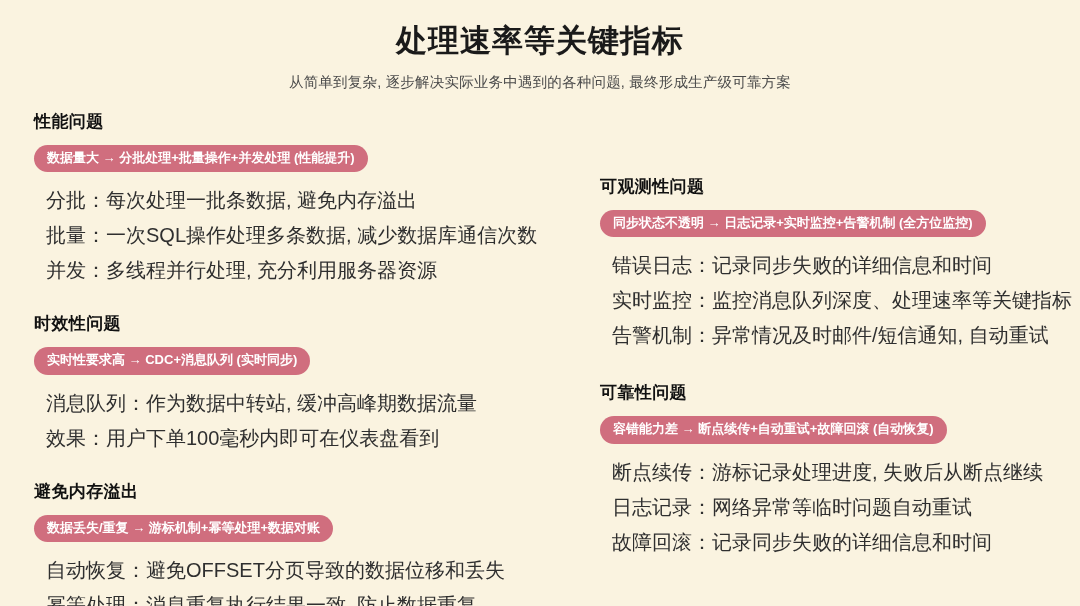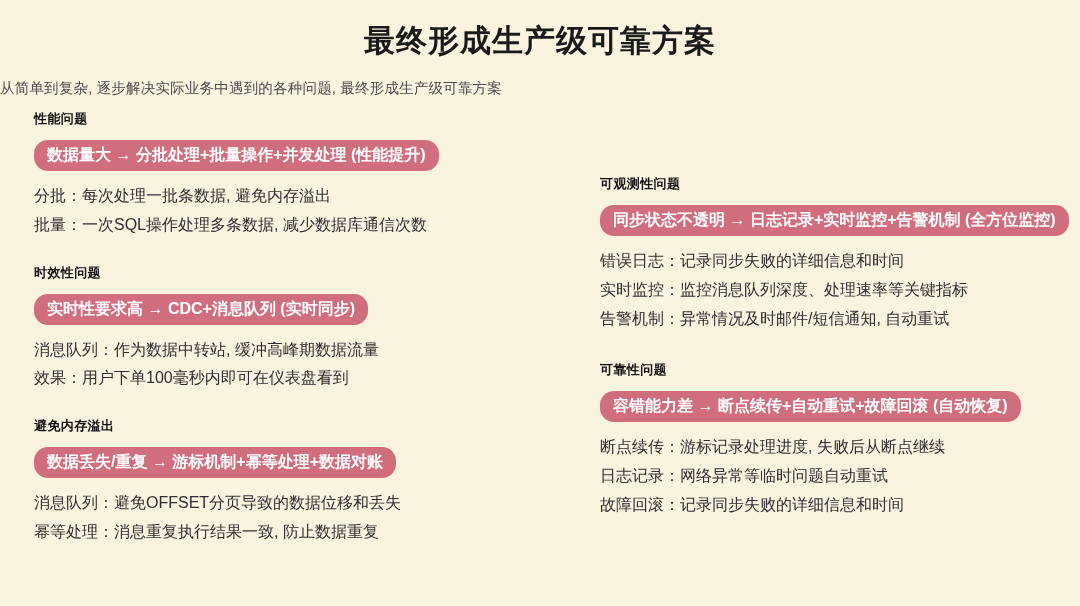--- a/index.html
+++ b/index.html
@@ -23,24 +23,24 @@
   .title {
     text-align: center;
     font-size: 31px;
     font-weight: bold;
     color: #1a1a1a;
     letter-spacing: 1px;
     padding-top: 22px;
     line-height: 1.2;
   }
   .subtitle {
-    text-align: left;
+    text-align: center;
     font-size: 14.5px;
     color: #4a4a4a;
-    margin-top: 20px;
+    margin-top: 14px;
     letter-spacing: 0.2px;
   }
   .columns {
     position: absolute;
     top: 110px;
     left: 0;
     width: 1080px;
   }
   .col {
     position: absolute;
@@ -53,87 +53,88 @@
   }
   .col-right {
     left: 600px;
     width: 490px;
     top: 65px;
   }
   .section {
     margin-bottom: 26px;
   }
   .section-heading {
-    font-size: 13px;
+    font-size: 17px;
     font-weight: bold;
     color: #111;
     margin-bottom: 12px;
     letter-spacing: 0.4px;
   }
   .pill {
     display: inline-block;
     background: #d06e7e;
     color: #ffffff;
-    font-size: 16px;
+    font-size: 13px;
     font-weight: bold;
     border-radius: 14px;
     padding: 5px 13px 6px 13px;
     margin-bottom: 9px;
     line-height: 1.25;
     white-space: nowrap;
   }
   .bullets {
     margin: 0;
     padding: 0;
     list-style: none;
   }
   .bullets li {
-    font-size: 16px;
+    font-size: 20px;
     color: #2f2f2f;
     line-height: 1.55;
-    margin: 4px 0;
+    margin: 4px 12px;
     white-space: nowrap;
   }
   .spacer-sm { height: 4px; }
 </style>
 </head>
 <body>
 
 <div class="page">
 
-  <div class="title">最终形成生产级可靠方案</div>
+  <div class="title">处理速率等关键指标</div>
   <div class="subtitle">从简单到复杂, 逐步解决实际业务中遇到的各种问题, 最终形成生产级可靠方案</div>
 
   <div class="columns">
 
     <div class="col col-left">
 
       <div class="section">
         <div class="section-heading">性能问题</div>
         <div class="pill">数据量大 → 分批处理+批量操作+并发处理 (性能提升)</div>
         <ul class="bullets">
           <li>分批：每次处理一批条数据, 避免内存溢出</li>
           <li>批量：一次SQL操作处理多条数据, 减少数据库通信次数</li>
+          <li>并发：多线程并行处理, 充分利用服务器资源</li>
         </ul>
       </div>
 
       <div class="section">
         <div class="section-heading">时效性问题</div>
         <div class="pill">实时性要求高 → CDC+消息队列 (实时同步)</div>
         <ul class="bullets">
           <li>消息队列：作为数据中转站, 缓冲高峰期数据流量</li>
           <li>效果：用户下单100毫秒内即可在仪表盘看到</li>
         </ul>
       </div>
 
       <div class="section">
         <div class="section-heading">避免内存溢出</div>
         <div class="pill">数据丢失/重复 → 游标机制+幂等处理+数据对账</div>
         <ul class="bullets">
-          <li>消息队列：避免OFFSET分页导致的数据位移和丢失</li>
+          <li>自动恢复：避免OFFSET分页导致的数据位移和丢失</li>
           <li>幂等处理：消息重复执行结果一致, 防止数据重复</li>
 
         </ul>
       </div>
 
     </div>
 
     <div class="col col-right">
 
       <div class="section">

